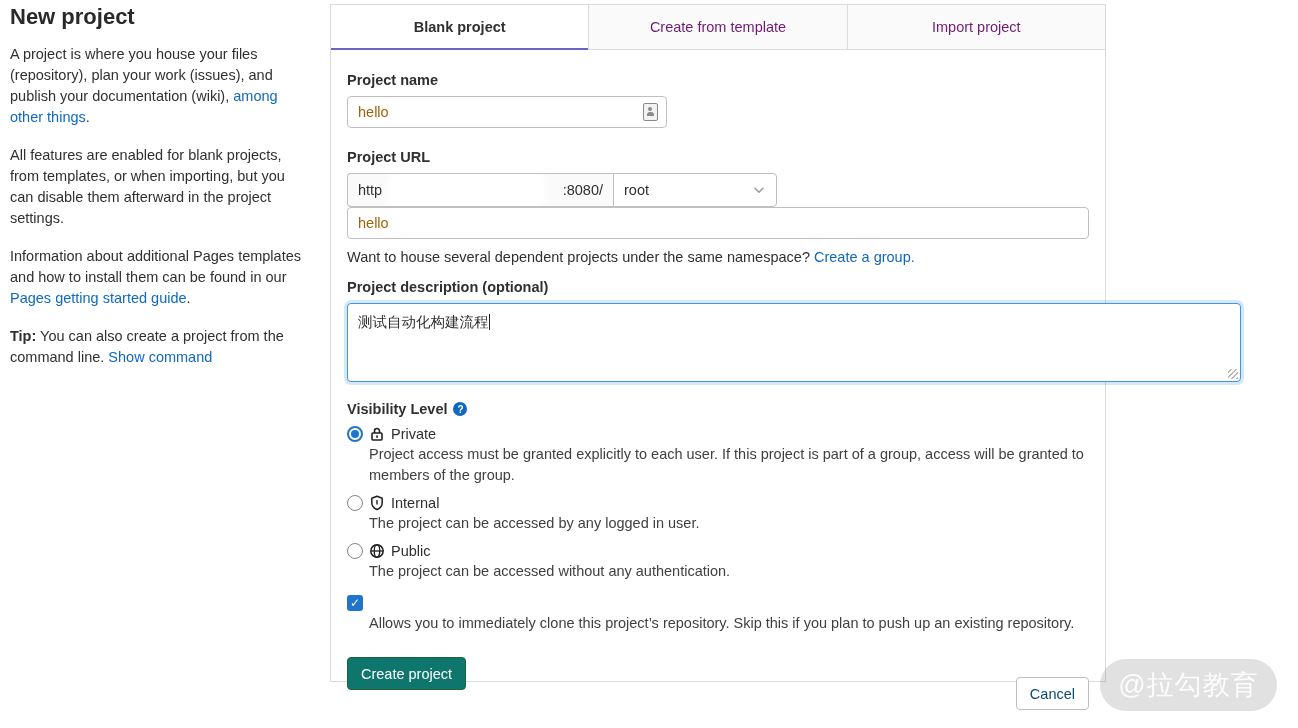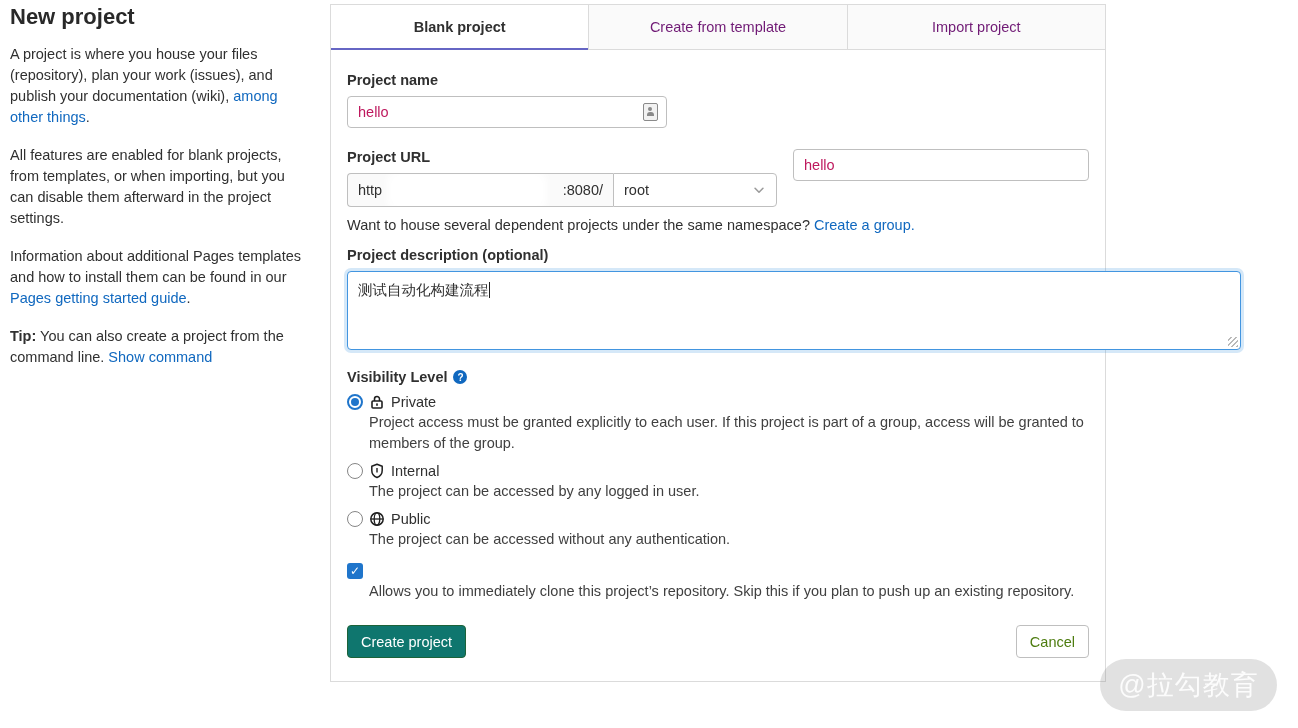--- a/index.html
+++ b/index.html
@@ -25,33 +25,33 @@
   .tab:first-child { border-left:none; }
   .tab.active { background:#fff; color:#303030; font-weight:700;
     border-bottom:2px solid #6666c4; }
 
   .form { padding:0 16px; }
   .field-label { font-size:14.5px; font-weight:700; color:#303030; }
   .mt-lg { margin-top:22px; }
   .lbl-gap { margin-bottom:8px; }
 
   .text-input { height:32px; border:1px solid #bfbfbf; border-radius:4px;
-    background:#fff; font-size:14.5px; color:#be185d; padding:0 10px;
+    background:#fff; font-size:14.5px; color:#a16207; padding:0 10px;
     font-family:inherit; outline:none; }
 
   .name-wrap { position:relative; width:320px; }
   .name-wrap input { width:100%; padding-right:34px; }
   .autofill-icon { position:absolute; right:9px; top:7px; width:15px; height:18px;
     border:1.5px solid #8a8a8a; border-radius:2px; background:#f2f2f2; }
   .autofill-icon::before { content:""; position:absolute; left:4px; top:3px;
     width:4px; height:4px; border-radius:50%; background:#8a8a8a; }
   .autofill-icon::after { content:""; position:absolute; left:2.5px; top:8px;
     width:7px; height:4px; border-radius:3px 3px 0 0; background:#8a8a8a; }
 
-  .url-row { display:flex; margin-top:21px; }
+  .url-row { display:flex; margin-top:21px;flex-direction:column; }
   .url-col { width:430px; margin-right:16px; }
   .slug-col { flex:1; }
   .url-group { display:flex; }
   .url-addon { position:relative; width:266px; height:34px; background:#fafafa;
     border:1px solid #bfbfbf; border-right:none; border-radius:4px 0 0 4px;
     display:flex; align-items:center; font-size:14.5px; color:#303030;
     padding:16px 10px; overflow:hidden; }
   .url-redact { position:absolute; left:44px; top:2px; width:150px; height:30px;
     background:rgba(255,255,255,.97); border-radius:6px;
     box-shadow:0 0 7px 5px rgba(255,255,255,.95); }
@@ -94,21 +94,21 @@
   .readme { margin-top:13px; }
   .checkbox { width:16px; height:16px; border-radius:3px; background:#1f75cb;
     color:#fff; font-size:12px; display:inline-flex; align-items:center;
     justify-content:center; flex:0 0 16px; cursor:pointer; }
   .checkbox::after { content:"✓"; font-weight:700; }
 
   .btn-row { margin-top:23px; display:flex; justify-content:space-between; }
   .btn { height:33px; border-radius:4px; font-size:14.5px; padding:0 13px;
     display:inline-flex; align-items:center; cursor:pointer; font-family:inherit; }
   .btn-primary { background:#0f766e; color:#fff; border:1px solid #1c6339; }
-  .btn-default { background:#fff; color:#4d7c0f; border:1px solid #bfbfbf; }
+  .btn-default { background:#fff; color:#0c4a6e; border:1px solid #bfbfbf;margin-top:20px; }
 
   .watermark { position:absolute; left:1100px; top:659px; width:177px; height:52px;
     border-radius:26px; background:rgba(120,120,120,.22); color:rgba(255,255,255,.88);
     font-size:27px; display:flex; align-items:center; justify-content:center;
     letter-spacing:1px; z-index:5; }
 </style>
 </head>
 <body>
 
 <div class="sidebar">

